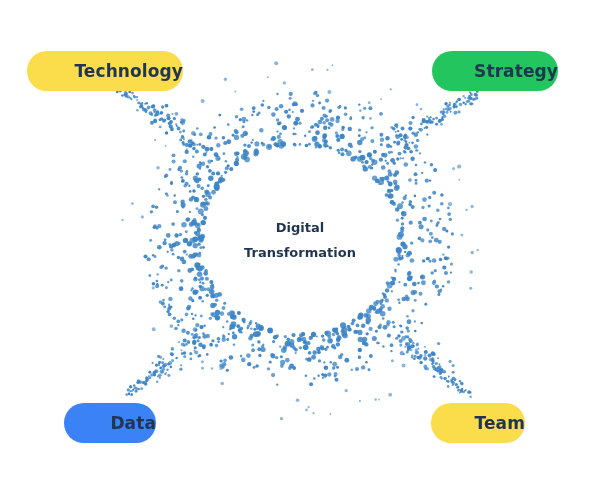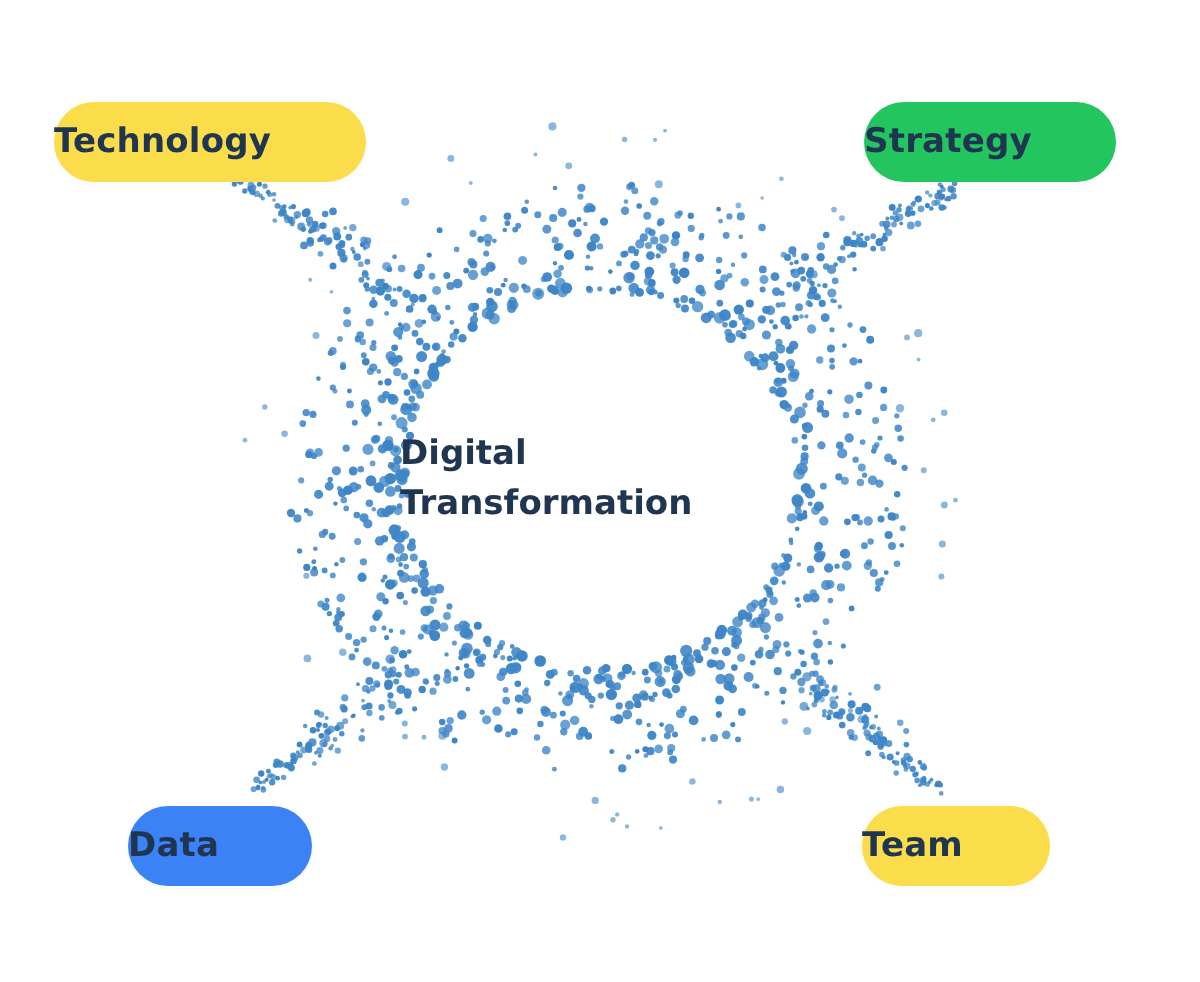--- a/index.html
+++ b/index.html
@@ -19,42 +19,43 @@
       left: 0; top: 0;
       width: 600px; height: 491px;
     }
     .pill {
       position: absolute;
       background: #fbdc4a;
       border-radius: 22px;
       height: 40px;
       display: flex;
       align-items: center;
-      justify-content: flex-start;
+      justify-content: flex-end;
       color: #1f3550;
       font-family: "DejaVu Sans", sans-serif;
       font-weight: 600;
       font-size: 17px;
       letter-spacing: 0.1px;
       box-shadow: 0 1px 2px rgba(0,0,0,0.04);
     }
     #pill-technology { left: 27px;  top: 51px;  width: 156px; }
     #pill-strategy   { left: 432px; top: 51px;  width: 126px; }
     #pill-data       { left: 64px;  top: 403px; width: 92px; }
     #pill-team       { left: 431px; top: 403px; width: 94px; }
 
     .center-label {
       position: absolute;
       left: 200px;
       top: 215px;
       width: 200px;
+      text-align: center;
       color: #1f3550;
       font-family: "DejaVu Sans", sans-serif;
       font-weight: 600;
-      font-size: 17px;
+      font-size: 13px;
       line-height: 25px;
     }
     .center-label span { display: block; }
   </style>
 </head>
 <body>
 
 <svg id="canvas" width="600" height="491" viewBox="0 0 600 491" xmlns="http://www.w3.org/2000/svg">
   <g id="dots">
       <circle cx="410.3" cy="201.7" r="1.76" fill="#3d85c6" fill-opacity="0.86"></circle>

